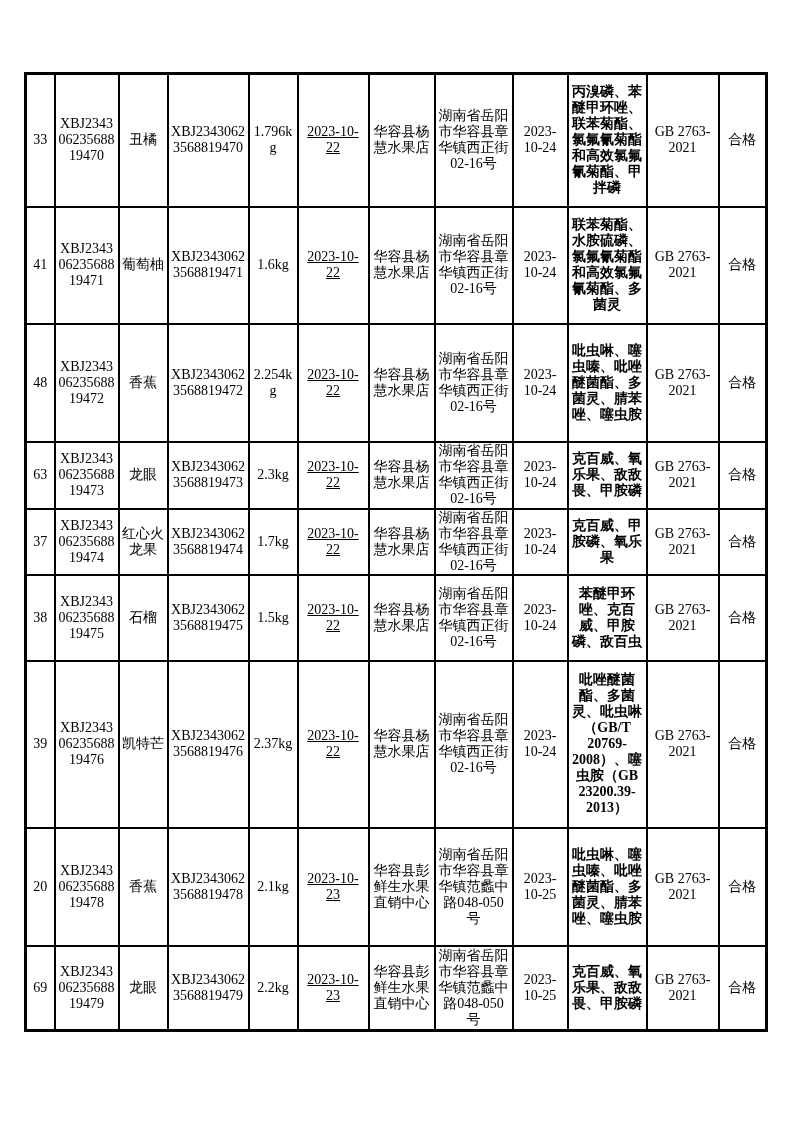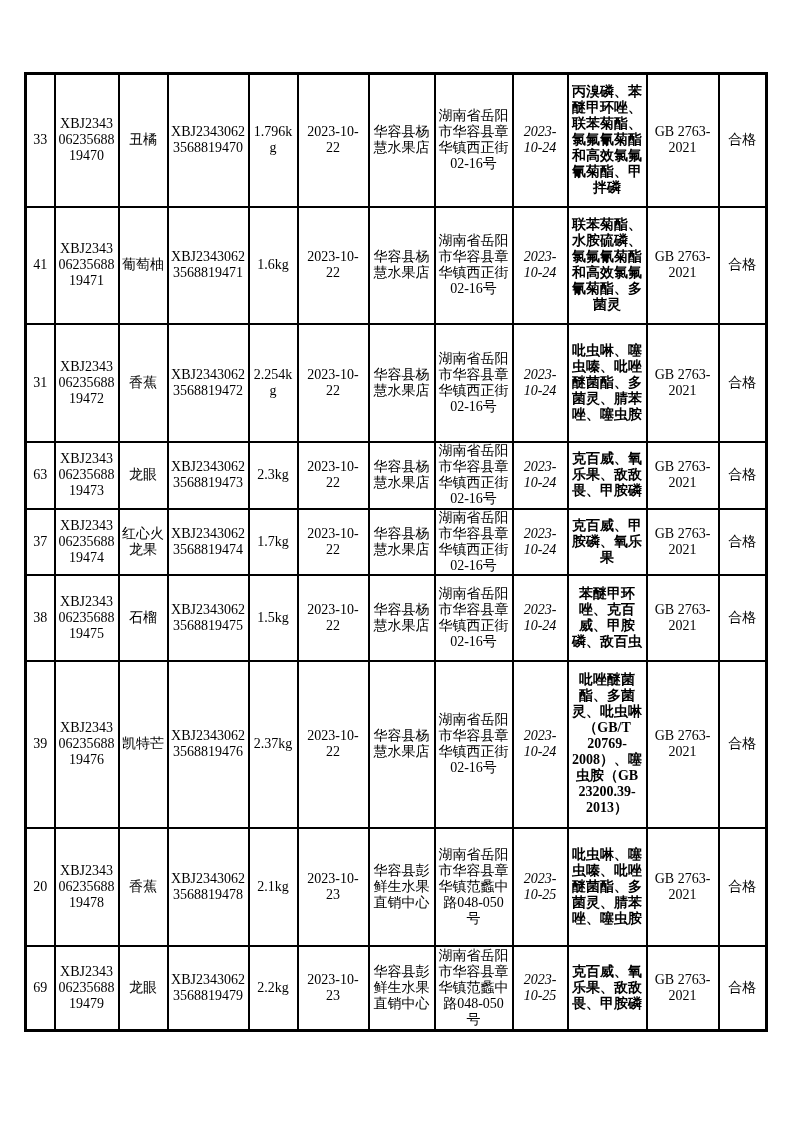--- a/index.html
+++ b/index.html
@@ -27,22 +27,22 @@
     border: 2px solid #000000;
     text-align: center;
     vertical-align: middle;
     font-size: 14px;
     line-height: 16px;
     padding: 0 2px;
     overflow: hidden;
   }
   
   .c-code, .c-code2, .c-weight { word-break: break-all; }
-  .c-date1 { padding: 0 6px; }
-  .c-date2 { padding: 0; font-style: italic; }
+  .c-date1 { padding: 0 6px; text-decoration: underline; }
+  .c-date2 { padding: 0; }
   .c-items { line-break: loose; font-weight: bold; }
   
   #sampling-table tr:nth-child(1) { height: 133px; }
   #sampling-table tr:nth-child(2) { height: 117px; }
   #sampling-table tr:nth-child(3) { height: 118px; }
   #sampling-table tr:nth-child(4) { height: 67px; }
   #sampling-table tr:nth-child(5) { height: 65px; }
   #sampling-table tr:nth-child(6) { height: 86px; }
   #sampling-table tr:nth-child(7) { height: 167px; }
   #sampling-table tr:nth-child(8) { height: 118px; }
@@ -89,21 +89,21 @@
         <td class="c-weight">1.6kg</td>
         <td class="c-date1">2023-10-22</td>
         <td class="c-seller">华容县杨慧水果店</td>
         <td class="c-address">湖南省岳阳市华容县章华镇西正街02-16号</td>
         <td class="c-date2">2023-10-24</td>
         <td class="c-items">联苯菊酯、水胺硫磷、氯氟氰菊酯和高效氯氟氰菊酯、多菌灵</td>
         <td class="c-standard">GB 2763-2021</td>
         <td class="c-result">合格</td>
       </tr>
       <tr>
-        <td class="c-no">31</td>
+        <td class="c-no">48</td>
         <td class="c-code">XBJ23430623568819472</td>
         <td class="c-name">香蕉</td>
         <td class="c-code2">XBJ23430623568819472</td>
         <td class="c-weight">2.254kg</td>
         <td class="c-date1">2023-10-22</td>
         <td class="c-seller">华容县杨慧水果店</td>
         <td class="c-address">湖南省岳阳市华容县章华镇西正街02-16号</td>
         <td class="c-date2">2023-10-24</td>
         <td class="c-items">吡虫啉、噻虫嗪、吡唑醚菌酯、多菌灵、腈苯唑、噻虫胺</td>
         <td class="c-standard">GB 2763-2021</td>

